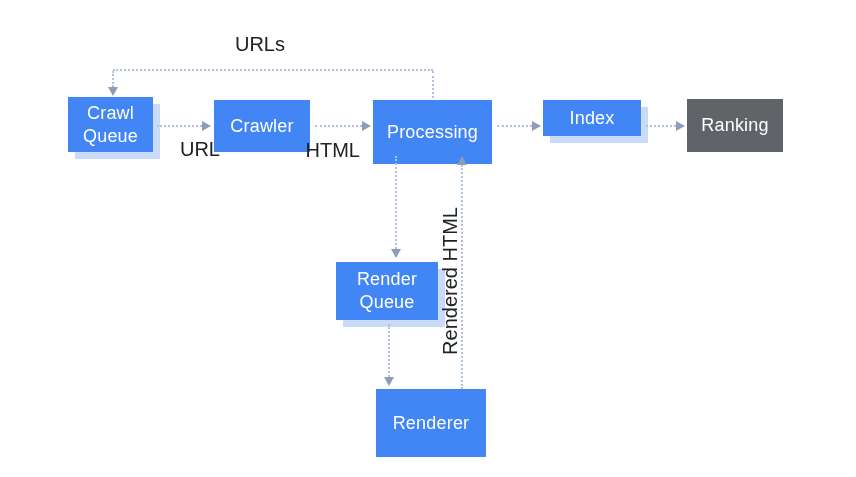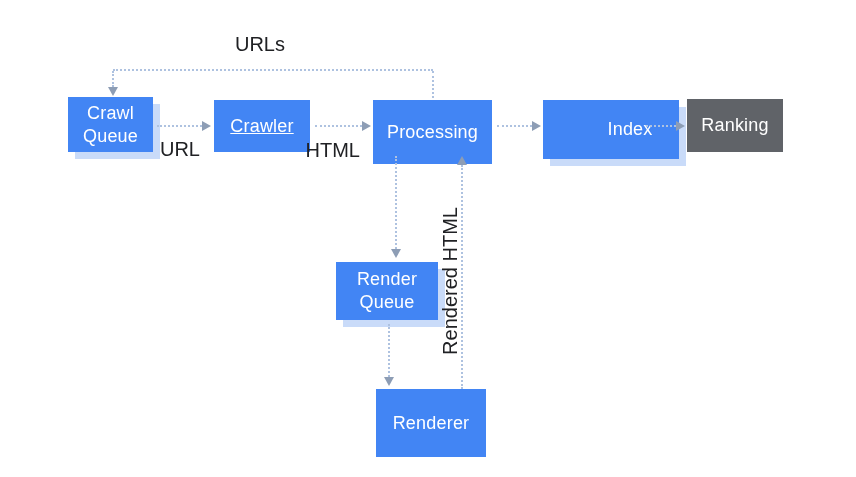--- a/index.html
+++ b/index.html
@@ -99,49 +99,49 @@
 
   <div class="dot-h" style="left:113px; top:69px; width:320px;"></div>
   <div class="dot-v" style="left:112px; top:71px; height:16px;"></div>
   <div class="arr down" style="left:108px; top:87px;"></div>
   <div class="dot-v" style="left:432px; top:71px; height:27px;"></div>
 
   <div class="node shadowed" style="left:68px; top:97px; width:85px; height:55px;justify-content:flex-end;">
     <span>Crawl Queue</span>
   </div>
 
-  <div class="node" style="left:214px; top:100px; width:96px; height:52px;text-decoration:underline;">
+  <div class="node" style="left:214px; top:100px; width:96px; height:52px;">
     <span>Crawler</span>
   </div>
 
   <div class="node" style="left:373px; top:100px; width:119px; height:64px;">
     <span>Processing</span>
   </div>
 
-  <div class="node shadowed" style="left:543px; top:100px; width:98px; height:59px;padding-left:38px;">
+  <div class="node shadowed" style="left:543px; top:100px; width:98px; height:36px;">
     <span>Index</span>
   </div>
 
   <div class="node gray" style="left:687px; top:99px; width:96px; height:53px;">
     <span>Ranking</span>
   </div>
 
   <div class="dot-h" style="left:157px; top:125px; width:45px;"></div>
   <div class="arr right" style="left:202px; top:121px;"></div>
 
   <div class="dot-h" style="left:315px; top:125px; width:47px;"></div>
   <div class="arr right" style="left:362px; top:121px;"></div>
 
   <div class="dot-h" style="left:497px; top:125px; width:35px;"></div>
   <div class="arr right" style="left:532px; top:121px;"></div>
 
   <div class="dot-h" style="left:646px; top:125px; width:30px;"></div>
   <div class="arr right" style="left:676px; top:121px;"></div>
 
-  <div class="lbl" style="left:148px; top:138px; width:52px;">URL</div>
+  <div class="lbl" style="left:168px; top:138px; width:52px;">URL</div>
   <div class="lbl" style="left:304px; top:139px; width:56px;">HTML</div>
 
   <div class="dot-v" style="left:395px; top:156px; height:93px;"></div>
   <div class="arr down" style="left:391px; top:249px;"></div>
 
   <div class="node shadowed" style="left:336px; top:262px; width:102px; height:58px;">
     <span>Render Queue</span>
   </div>
 
   <div class="dot-v" style="left:388px; top:324px; height:53px;"></div>

